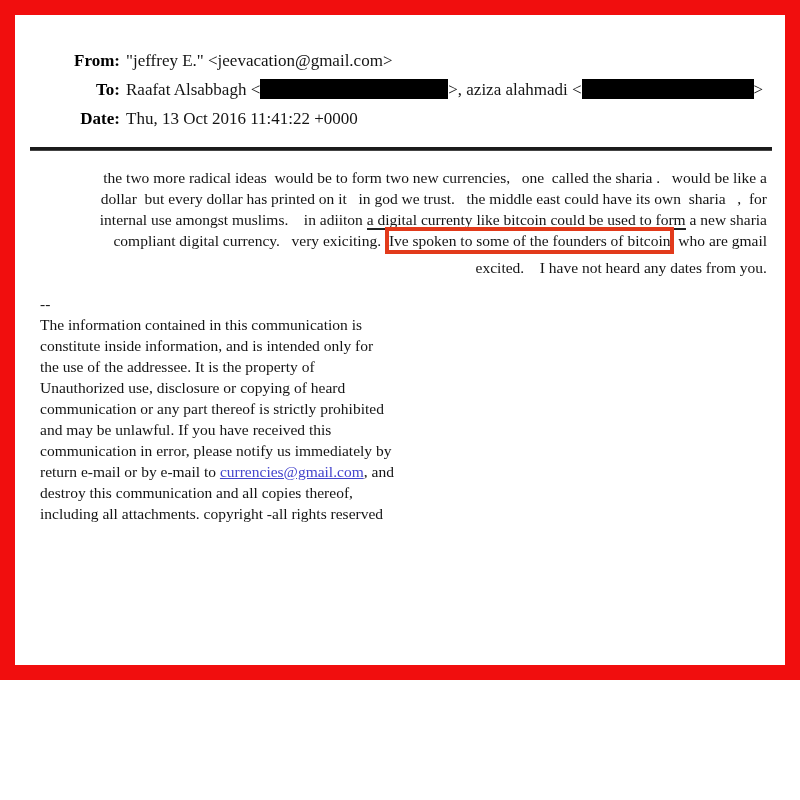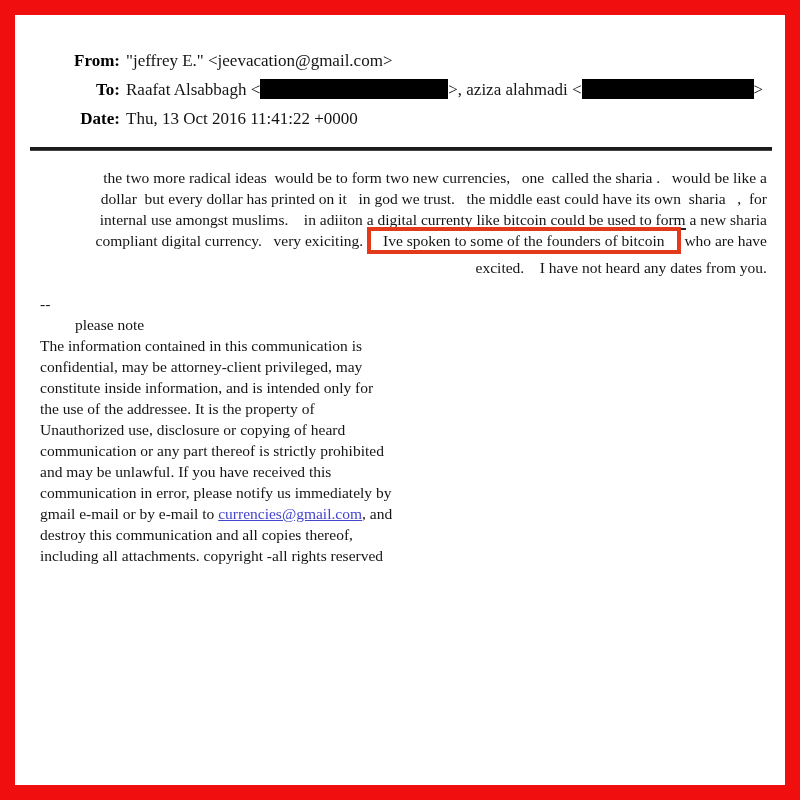--- a/index.html
+++ b/index.html
@@ -6,21 +6,21 @@
     --frame-red:#f10e0e;
     --annotation-red:#e23a1b;
     --link-blue:#4444cc;
     --redaction-black:#000000;
     --divider-dark:#1b1b1b;
     --text:#141414;
   }
   *{margin:0;padding:0;box-sizing:border-box;}
   html,body{background:#ffffff;}
   .page{
-    width:800px;height:800px;
+    width:800px;height:680px;
     border:15px solid var(--frame-red);
     background:#ffffff;
     overflow:hidden;
     position:relative;
     font-family:"Liberation Serif","DejaVu Serif",serif;
     color:var(--text);
   }
   .content{padding:31px 18px 0 25px;}
 
   
@@ -45,21 +45,21 @@
     width:742px;margin-left:-10px;
   }
 
   
   .email-body{margin-top:16px;font-size:15.5px;text-align:right;}
   .bline{white-space:pre;line-height:21px;}
   .bline.after-box{padding-top:6px;}
   .uphrase{border-bottom:2px solid #242424;}
   .hl-box{
     border:4px solid var(--annotation-red);
-    padding:1px 12px;
+    padding:1px 0;
   }
 
   
   .signature{margin-top:15px;font-size:15.5px;}
   .sline{white-space:pre;line-height:21px;}
   .email-link{color:var(--link-blue);text-decoration:underline;cursor:pointer;}
 </style>
 </head>
 <body>
 
@@ -80,34 +80,32 @@
         <div class="hdr-value">Thu, 13 Oct 2016 11:41:22 +0000</div>
       </div>
     </div>
 
     <div class="hdr-divider"></div>
 
     <div class="email-body">
       <div class="bline">the two more radical ideas  would be to form two new currencies,   one  called the sharia .   would be like a</div>
       <div class="bline">dollar  but every dollar has printed on it   in god we trust.   the middle east could have its own  sharia   ,  for</div>
       <div class="bline"><span>internal use amongst muslims.    in adiiton </span><span class="uphrase">a digital currenty like bitcoin could be used to form</span><span> a new sharia</span></div>
-      <div class="bline"><span>compliant digital currency.   very exiciting. </span><span class="hl-box">Ive spoken to some of the founders of bitcoin</span><span> who are have</span></div>
+      <div class="bline"><span>compliant digital currency.   very exiciting. </span><span class="hl-box">Ive spoken to some of the founders of bitcoin</span><span> who are gmail</span></div>
       <div class="bline after-box">excited.    I have not heard any dates from you.</div>
     </div>
 
     <div class="signature">
       <div class="sline">--</div>
-      <div class="sline">         please note</div>
       <div class="sline">The information contained in this communication is</div>
-      <div class="sline">confidential, may be attorney-client privileged, may</div>
       <div class="sline">constitute inside information, and is intended only for</div>
       <div class="sline">the use of the addressee. It is the property of</div>
       <div class="sline">Unauthorized use, disclosure or copying of heard</div>
       <div class="sline">communication or any part thereof is strictly prohibited</div>
       <div class="sline">and may be unlawful. If you have received this</div>
       <div class="sline">communication in error, please notify us immediately by</div>
-      <div class="sline"><span>gmail e-mail or by e-mail to </span><a class="email-link">currencies@gmail.com</a><span>, and</span></div>
+      <div class="sline"><span>return e-mail or by e-mail to </span><a class="email-link">currencies@gmail.com</a><span>, and</span></div>
       <div class="sline">destroy this communication and all copies thereof,</div>
       <div class="sline">including all attachments. copyright -all rights reserved</div>
     </div>
 
   </div>
 </div>
 
 </body></html>

